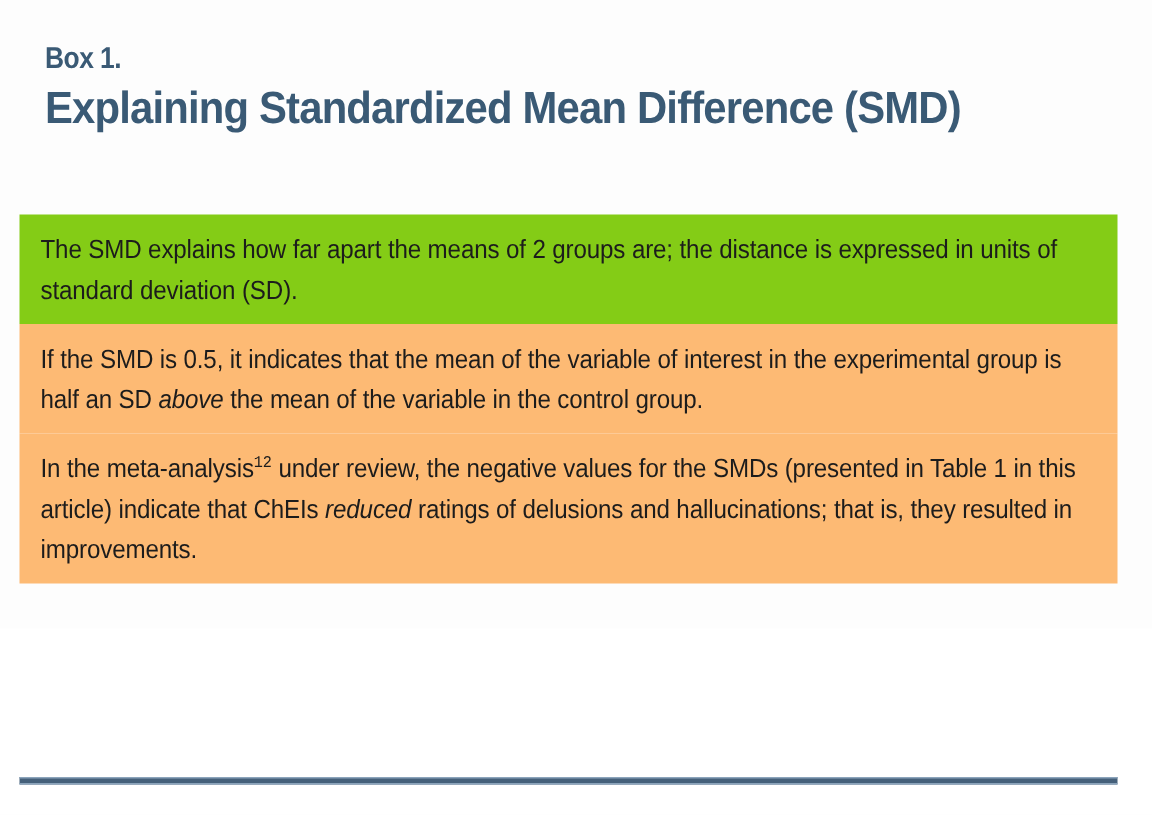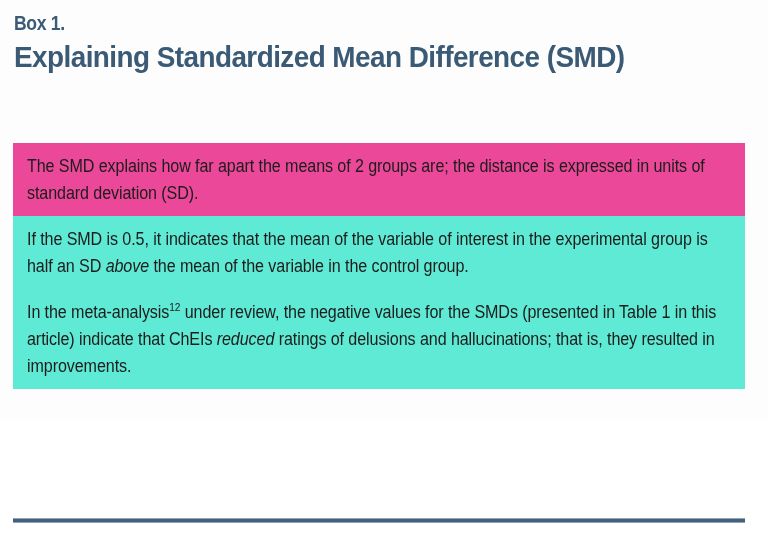--- a/index.html
+++ b/index.html
@@ -12,21 +12,21 @@
     background: #ffffff;
     font-family: "Liberation Sans", sans-serif;
     overflow: hidden;
   }
 
   .box-figure {
     position: relative;
     width: 768px;
     height: 419px;
     box-sizing: border-box;
-    padding: 0;
+    padding: 16px;
     background: #fdfdfd;
   }
 
   
   .box-header {
     padding: 12px 14px 0 14px;
   }
 
   .box-label {
     font-family: "Liberation Sans", sans-serif;
@@ -72,36 +72,37 @@
   }
 
   .row .row-text {
     display: block;
     transform: scaleX(0.92);
     transform-origin: left top;
     width: 108.6%;
   }
 
   .row.shaded {
-    background: #ec4899;
+    background: #84cc16;
   }
 
   .row.plain {
-    background: #5eead4;
+    background: #fdba74;
   }
 
   .row i,
   .row em {
     font-style: italic;
   }
 
   .row sup {
     font-size: 11px;
     vertical-align: super;
     line-height: 0;
+    font-family: Liberation Mono, monospace;
   }
 
   
   .bottom-rule {
     position: absolute;
     left: 13px;
     top: 518px;
     width: 732px;
     height: 3px;
     background: #45607a;

